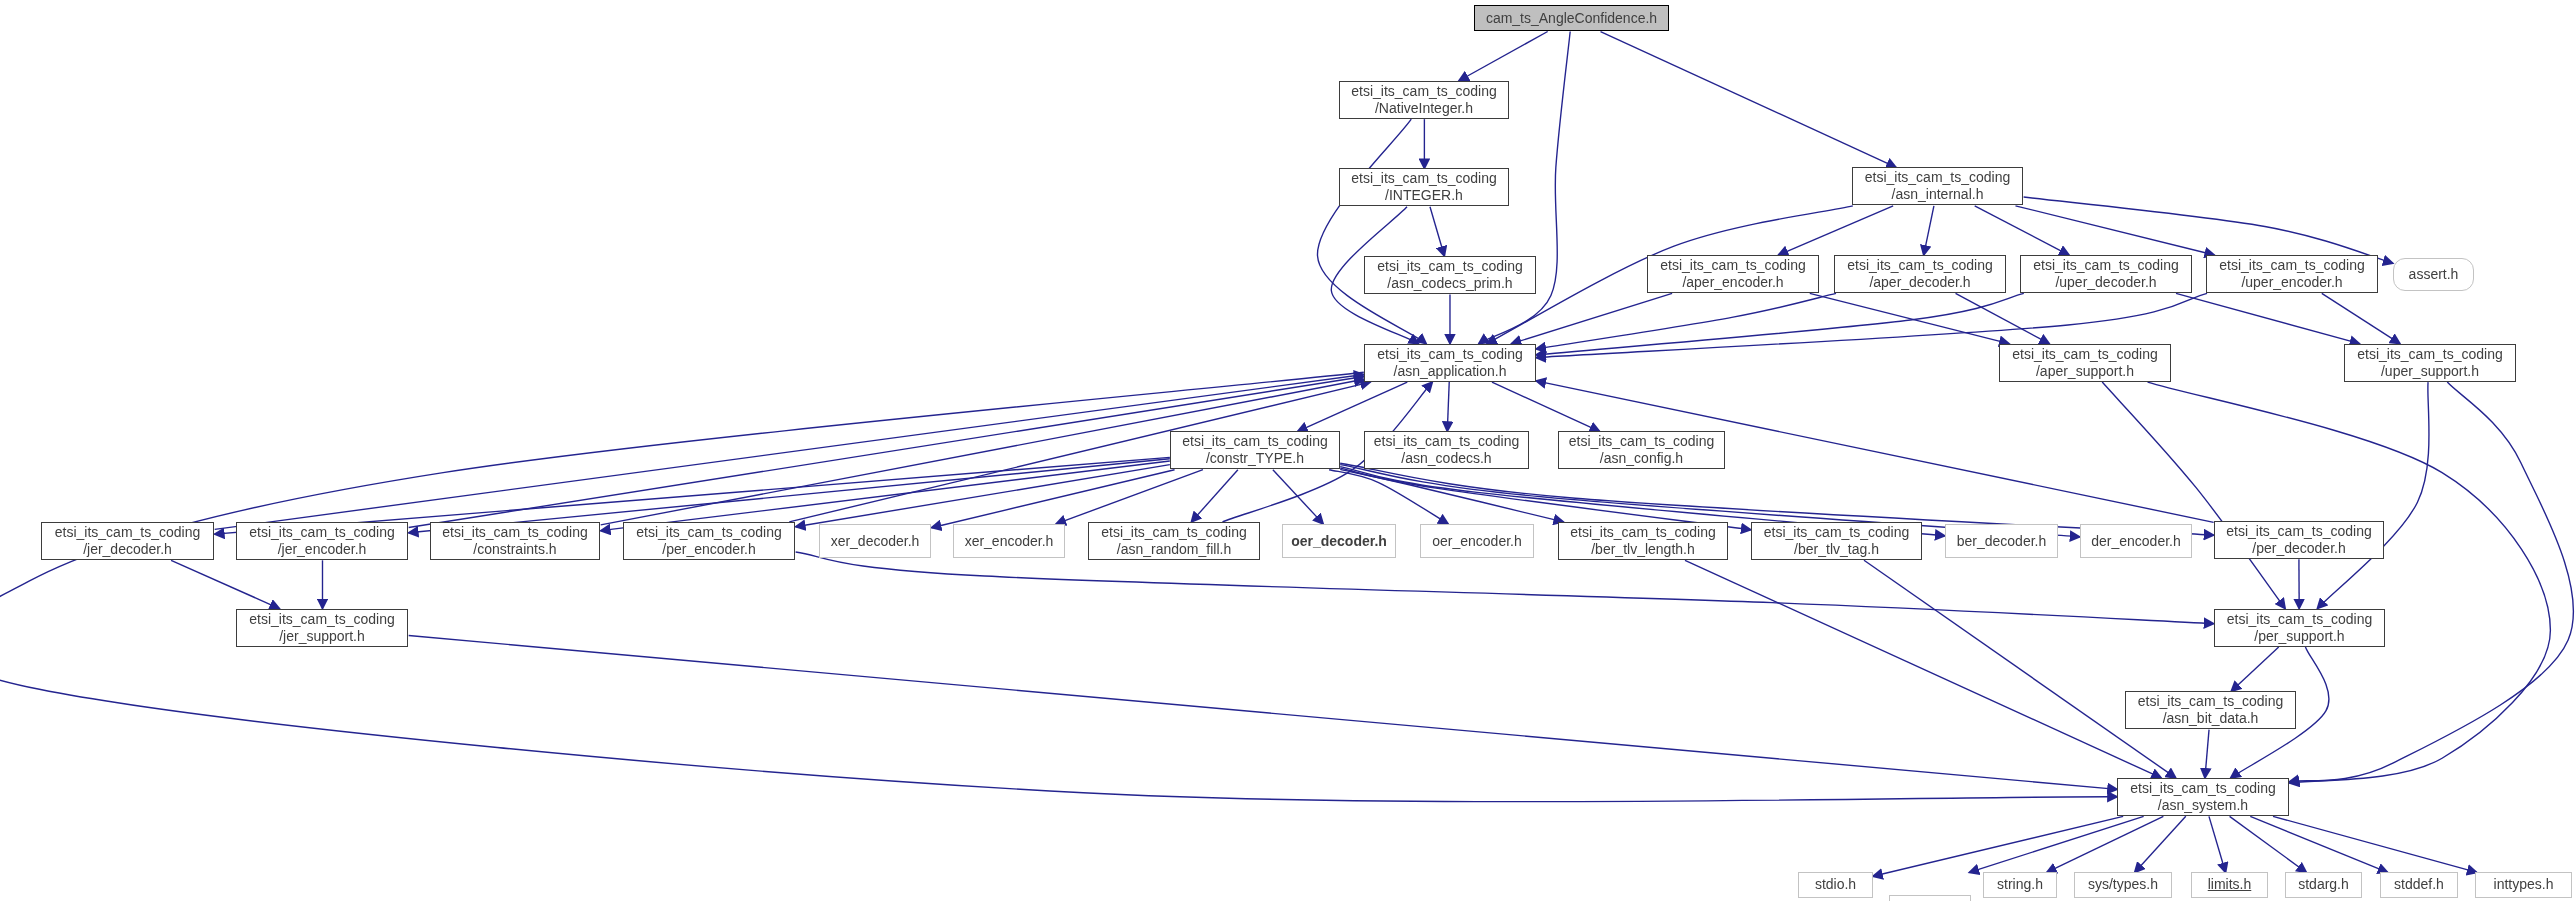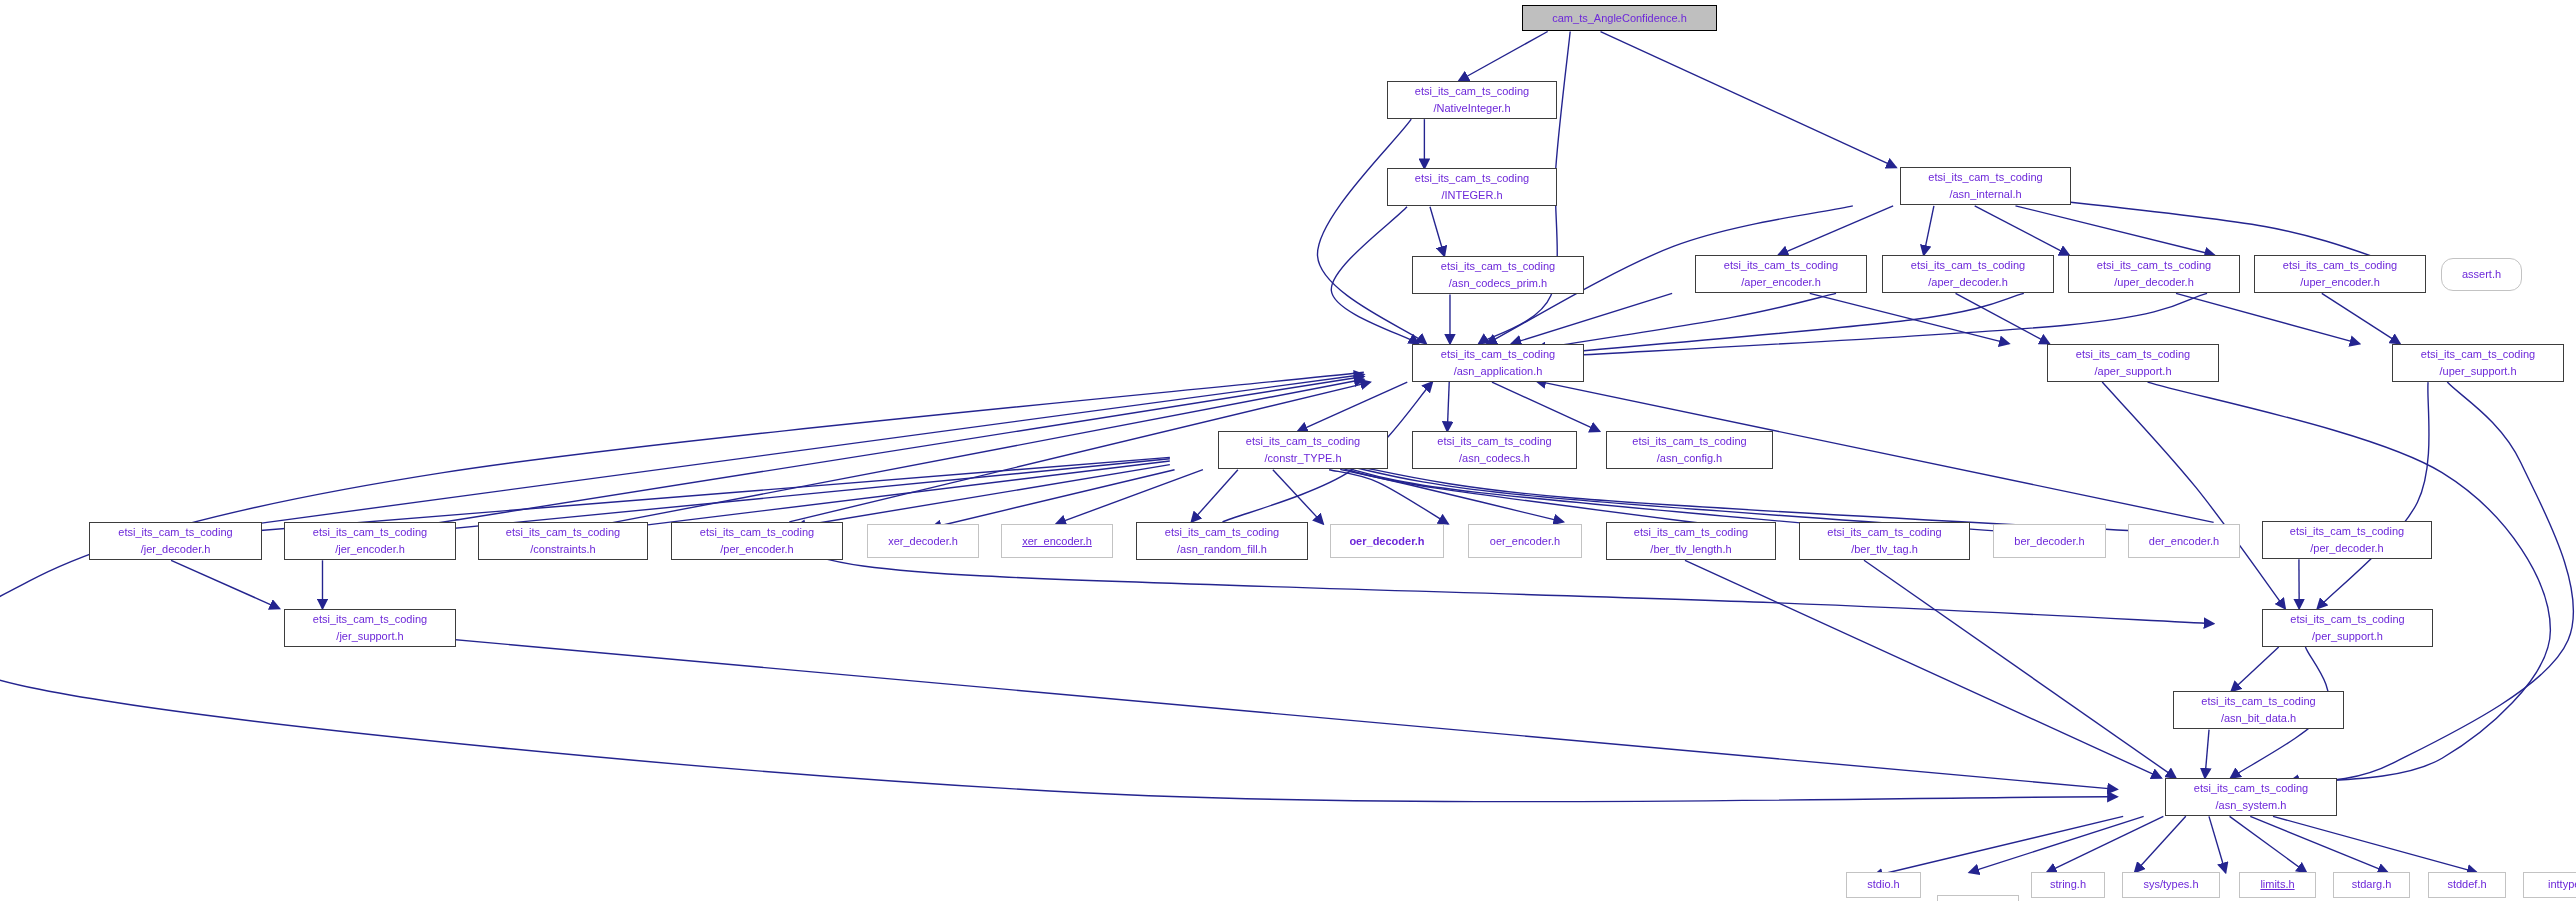--- a/index.html
+++ b/index.html
@@ -1,21 +1,21 @@
 <!DOCTYPE html>
 <html><head>
 <meta charset="utf-8">
 <style>
   html,body{margin:0;padding:0;background:#ffffff;}
   #canvas{position:relative;width:2576px;height:902px;background:#ffffff;overflow:hidden;
           font-family:"Liberation Sans","DejaVu Sans",sans-serif;}
   #edges{position:absolute;left:0;top:0;width:2576px;height:902px;}
   .node{position:absolute;box-sizing:border-box;background:#ffffff;
         display:flex;flex-direction:column;align-items:center;justify-content:center;
-        font-size:11px;line-height:16.7px;color:#6d28d9;white-space:nowrap;text-align:center;z-index:2;margin-left:48px;}
+        font-size:14px;line-height:16.7px;color:#404040;white-space:nowrap;text-align:center;z-index:2;}
   .node.internal{border:1.6px solid #3d3d3d;}
   .node.root{border:1.6px solid #000000;background:#bfbfbf;}
   .node.external{border:1.4px solid #c3c3c3;}
   .node span{display:block;}
 </style>
 </head>
 <body>
 
 <div id="canvas">
 
@@ -171,21 +171,21 @@
         <span>etsi_its_cam_ts_coding</span>
         <span>/constraints.h</span>
       </div>
       <div class="node internal" style="left: 623px; top: 522px; width: 172px; height: 38px;">
         <span>etsi_its_cam_ts_coding</span>
         <span>/per_encoder.h</span>
       </div>
       <div class="node external" style="left: 819px; top: 524px; width: 112px; height: 34px;">
         <span>xer_decoder.h</span>
       </div>
-      <div class="node external" style="left: 953px; top: 524px; width: 112px; height: 34px; text-decoration: underline;">
+      <div class="node external" style="left: 953px; top: 524px; width: 112px; height: 34px;">
         <span>xer_encoder.h</span>
       </div>
       <div class="node internal" style="left: 1088px; top: 522px; width: 172px; height: 38px;">
         <span>etsi_its_cam_ts_coding</span>
         <span>/asn_random_fill.h</span>
       </div>
       <div class="node external" style="left: 1282px; top: 524px; width: 114px; height: 34px; font-weight: bold;">
         <span>oer_decoder.h</span>
       </div>
       <div class="node external" style="left: 1420px; top: 524px; width: 114px; height: 34px;">

